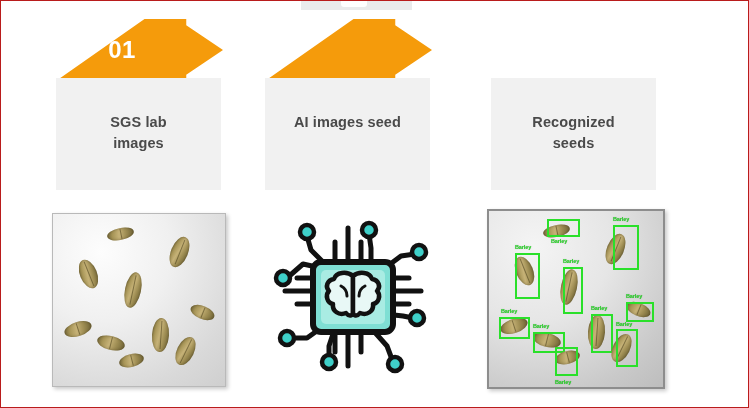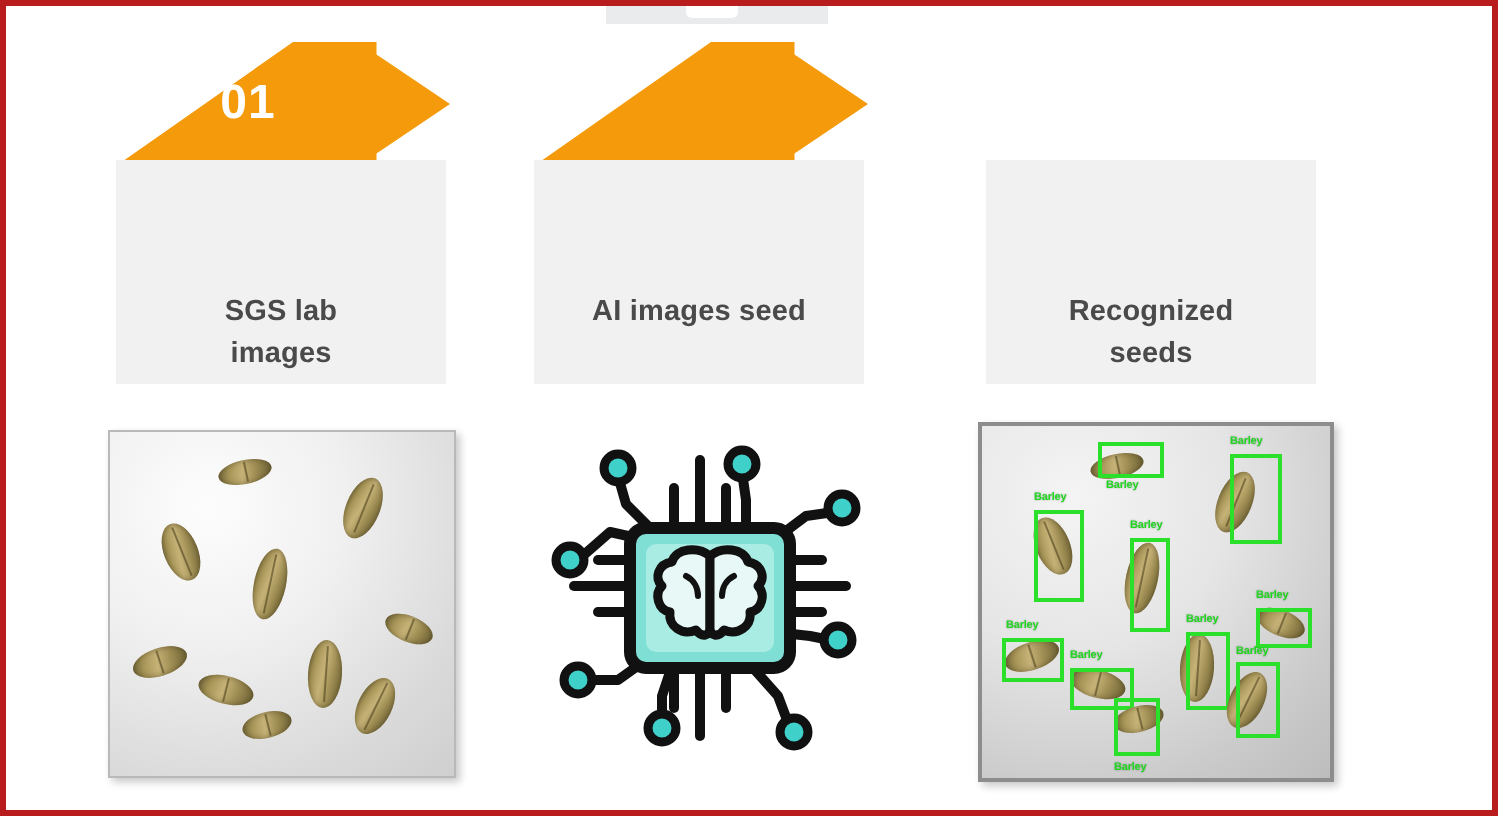--- a/index.html
+++ b/index.html
@@ -12,21 +12,21 @@
     height: 408px;
     font-family: "Liberation Sans", sans-serif;
     overflow: hidden;
   }
   .page {
     position: relative;
     width: 749px;
     height: 408px;
     background: #ffffff;
     box-sizing: border-box;
-    border: 3px solid #b91c1c;
+    border: 1px solid #b91c1c;
     overflow: hidden;
   }
 
   
   .top-strip {
     position: absolute;
     left: 300px;
     top: 0px;
     width: 111px;
     height: 9px;
@@ -67,21 +67,20 @@
     position: absolute;
     left: 8px;
     right: 8px;
     top: 34px;
     text-align: center;
     font-size: 14.5px;
     font-weight: bold;
     line-height: 1.45;
     color: #4a4a4a;
     letter-spacing: 0.1px;
-    margin-top: 32px;
   }
 
   
   .arrow-banner {
     position: absolute;
     left: 17px;
     top: 18px;
     width: 167px;
     height: 62px;
   }

